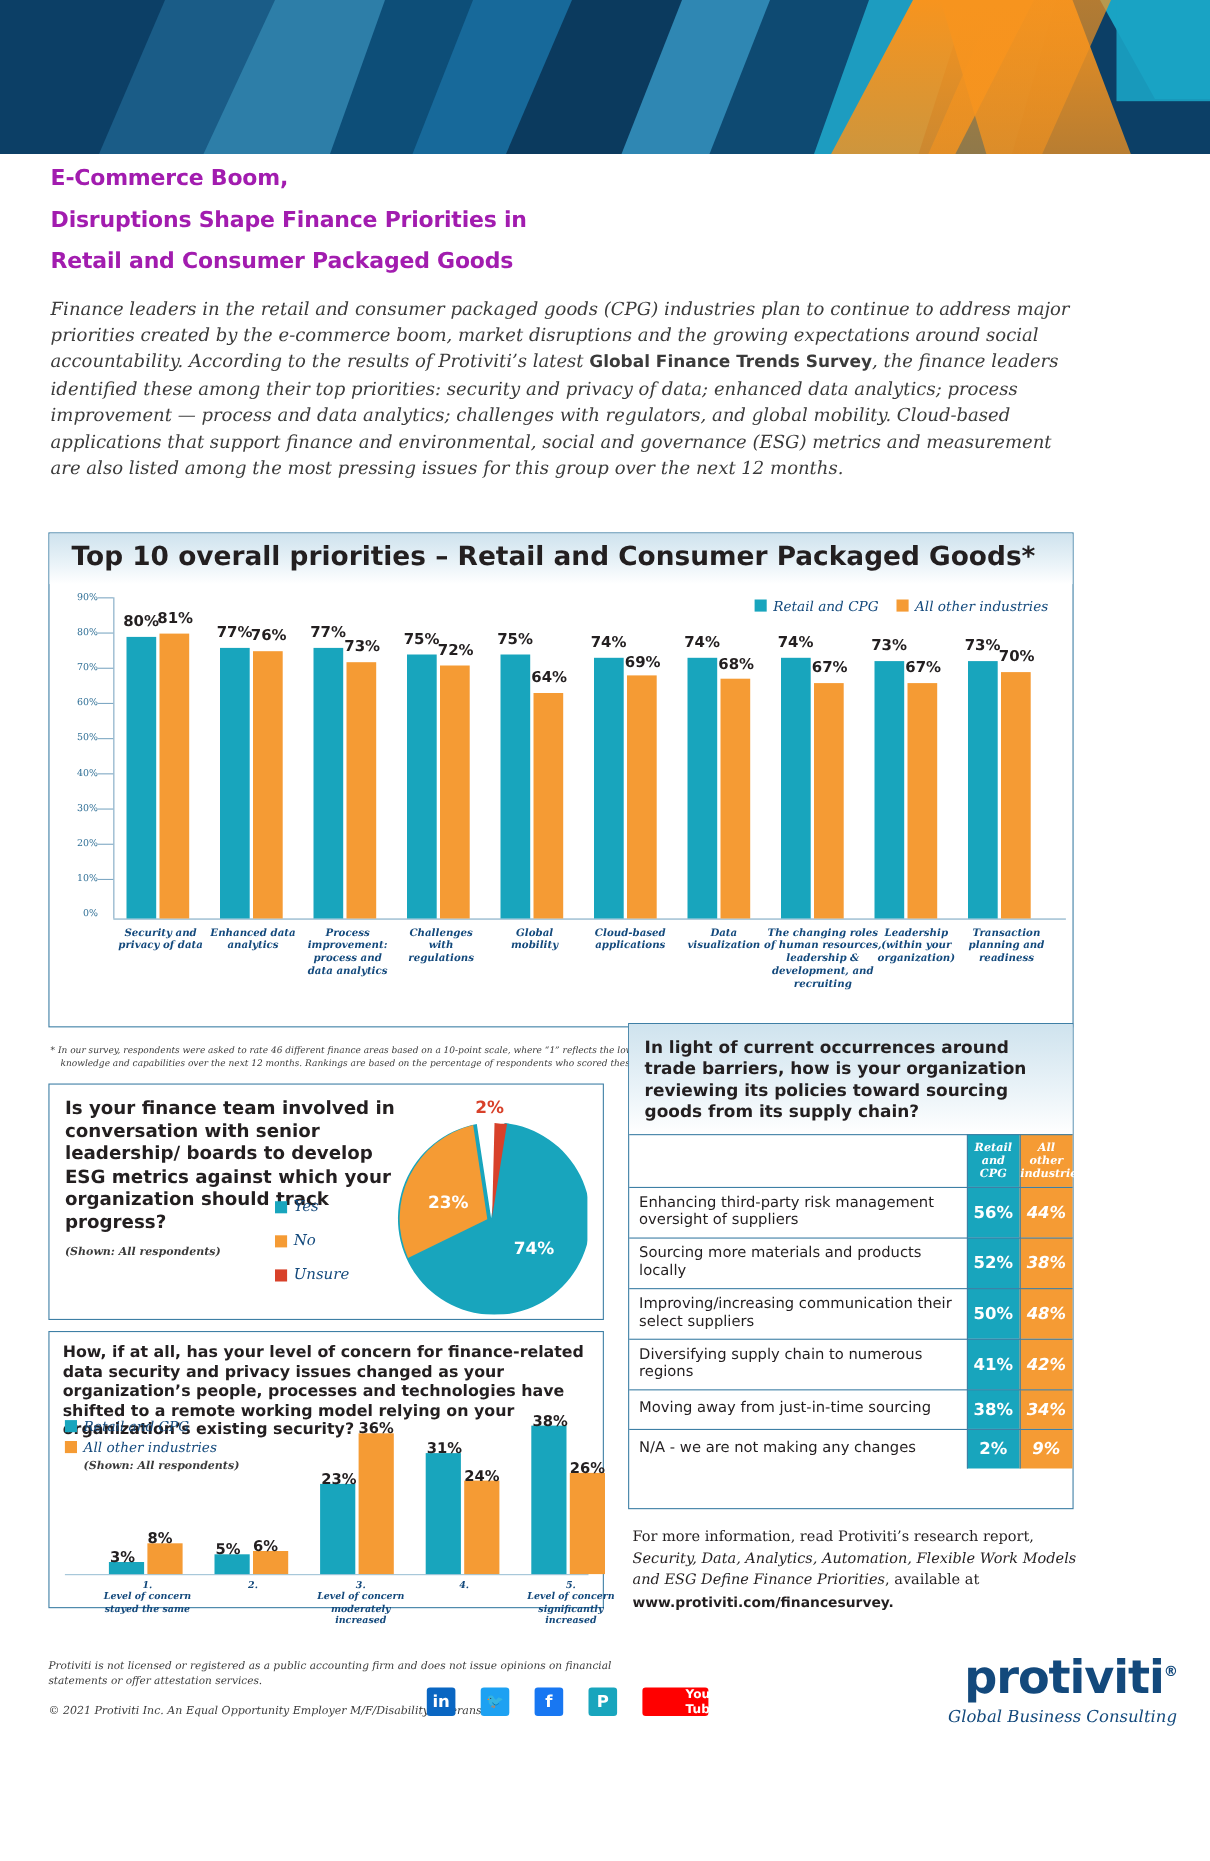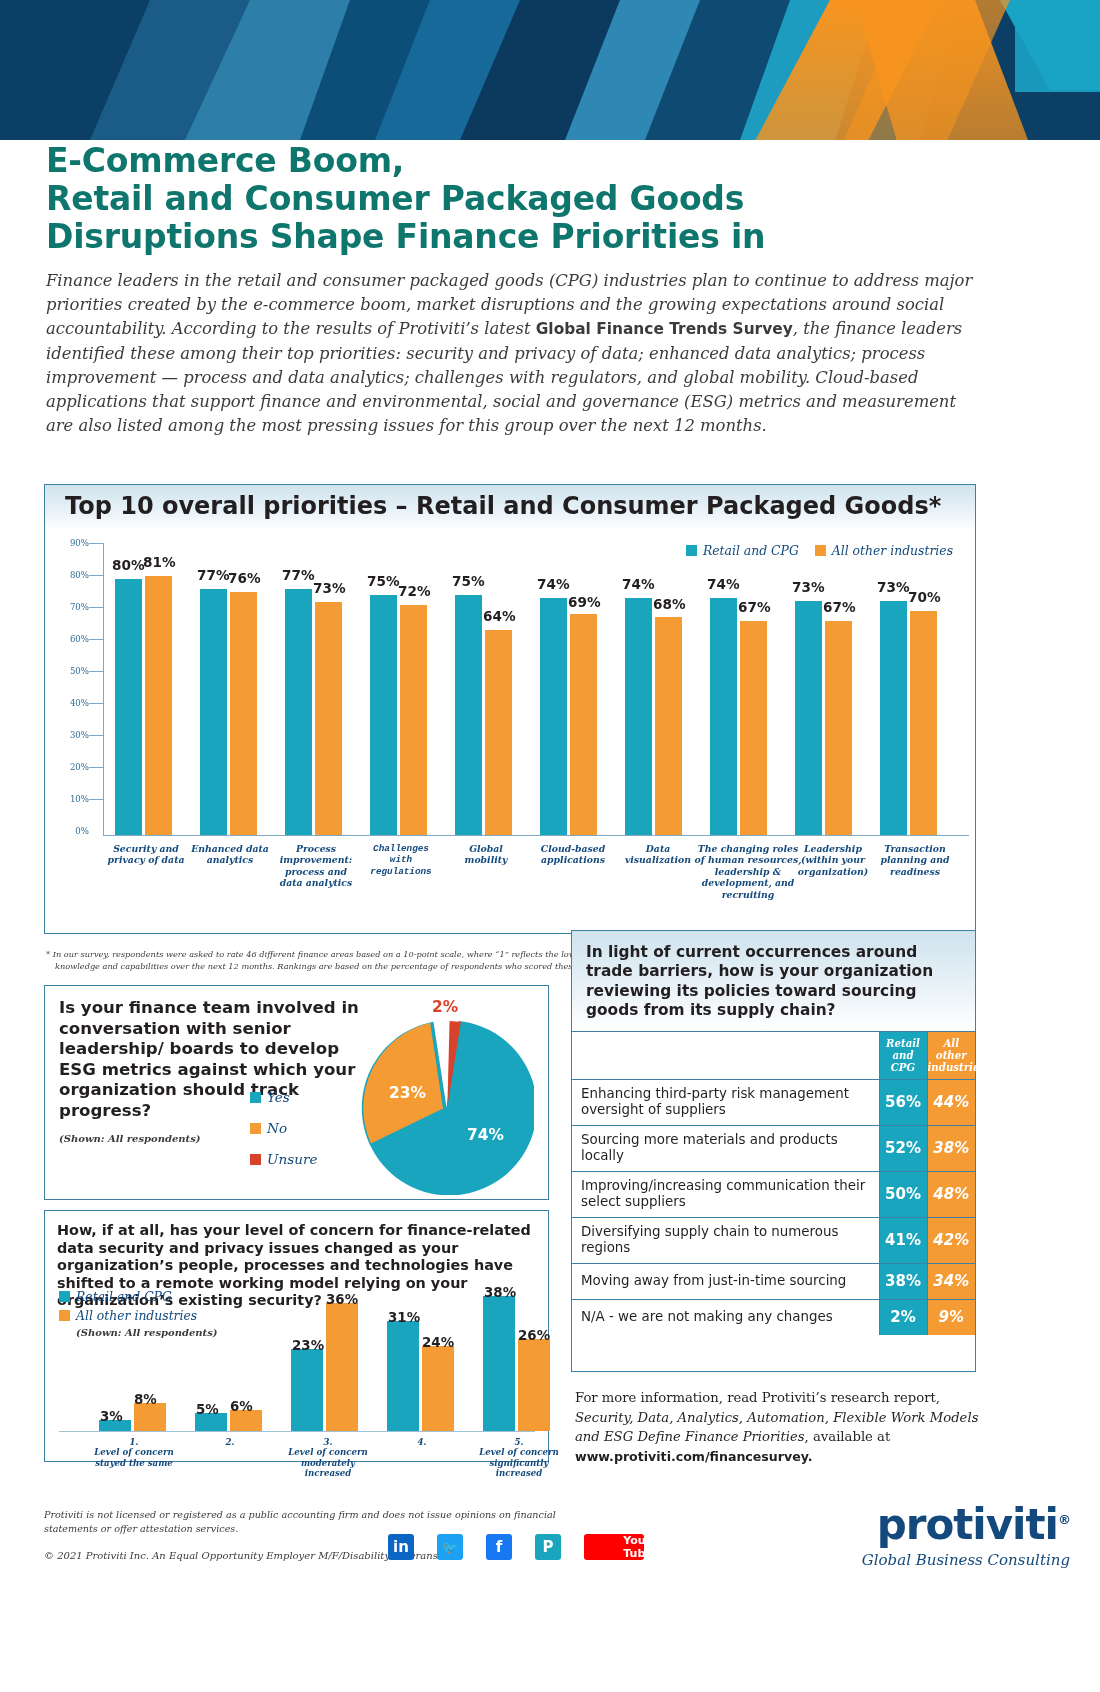--- a/index.html
+++ b/index.html
@@ -12,23 +12,23 @@
   }
   
   .banner { position: absolute; top:0; left:0; width:1100px; height:140px; overflow:hidden; background:#ffffff; }
   .banner svg { display:block; }
 
   
   .header { position:absolute; top:142px; left:46px; width:1010px; z-index:5; }
   .title {
     font-family: "DejaVu Sans", sans-serif;
     font-weight: 700;
-    font-size: 33px;
+    font-size: 20px;
     line-height: 38px;
-    color: #0f766e;
+    color: #a21caf;
     letter-spacing: -0.2px;
   }
   .intro {
     margin-top: 13px;
     width: 930px;
     font-family: "DejaVu Serif", serif;
     font-style: italic;
     font-size: 16.4px;
     line-height: 24.2px;
     color: #3b3b3b;
@@ -171,22 +171,22 @@
       <polygon points="830,0 940,0 700,470 580,470" fill="url(#og)"></polygon>
       <polygon points="905,0 1010,0 800,470 700,470" fill="url(#og2)" opacity="0.75"></polygon>
     </g>
     <rect x="1015" y="0" width="85" height="92" fill="#19a3c4" opacity="0.9"></rect>
   </svg>
 </div>
 
 <div class="header">
   <div class="title">
     <div>E-Commerce Boom,</div>
+    <div>Disruptions Shape Finance Priorities in</div>
     <div>Retail and Consumer Packaged Goods</div>
-    <div>Disruptions Shape Finance Priorities in</div>
   </div>
   <p class="intro"><span>Finance leaders in the retail and consumer packaged goods (CPG) industries plan to continue to address major priorities created by the e-commerce boom, market disruptions and the growing expectations around social accountability. According to the results of Protiviti’s latest </span><b>Global Finance Trends Survey</b><span>, the finance leaders identified these among their top priorities: security and privacy of data; enhanced data analytics; process improvement — process and data analytics; challenges with regulators, and global mobility. Cloud-based applications that support finance and environmental, social and governance (ESG) metrics and measurement are also listed among the most pressing issues for this group over the next 12 months.</span></p>
 </div>
 
 <div class="panel" id="chart1">
   <div class="hd panel-hd">Top 10 overall priorities – Retail and Consumer Packaged Goods*</div>
   <div class="legend1">
     <span class="lgi">
         <i class="sw blue"></i>
         <span>Retail and CPG</span>
@@ -277,21 +277,21 @@
     <div class="grp" style="left:835px;bottom:98px;height:234px;width:60px;">
       <div class="bar blue" style="height:234px;"></div>
       <div class="bar orange" style="height:224px;"></div>
       <div class="vlab" style="left:-3px;top:-22px;">73%</div>
       <div class="vlab" style="left:28px;top:-12px;">70%</div>
     </div>
 
     <div class="catlab" style="left:55px;top:312px;width:92px;">Security and privacy of data</div>
     <div class="catlab" style="left:146px;top:312px;width:78px;">Enhanced data analytics</div>
     <div class="catlab" style="left:228px;top:312px;width:86px;">Process improvement: process and data analytics</div>
-    <div class="catlab" style="left:315px;top:312px;width:82px;font-family:Liberation Mono, monospace;">Challenges with regulations</div>
+    <div class="catlab" style="left:315px;top:312px;width:82px;">Challenges with regulations</div>
     <div class="catlab" style="left:403px;top:312px;width:76px;">Global mobility</div>
     <div class="catlab" style="left:484px;top:312px;width:88px;">Cloud-based applications</div>
     <div class="catlab" style="left:573px;top:312px;width:80px;">Data visualization</div>
     <div class="catlab" style="left:648px;top:312px;width:110px;">The changing roles of human resources, leadership &amp; development, and recruiting</div>
     <div class="catlab" style="left:748px;top:312px;width:80px;">Leadership (within your organization)</div>
     <div class="catlab" style="left:830px;top:312px;width:80px;">Transaction planning and readiness</div>
   </div>
 </div>
 
 <div class="footnote">

